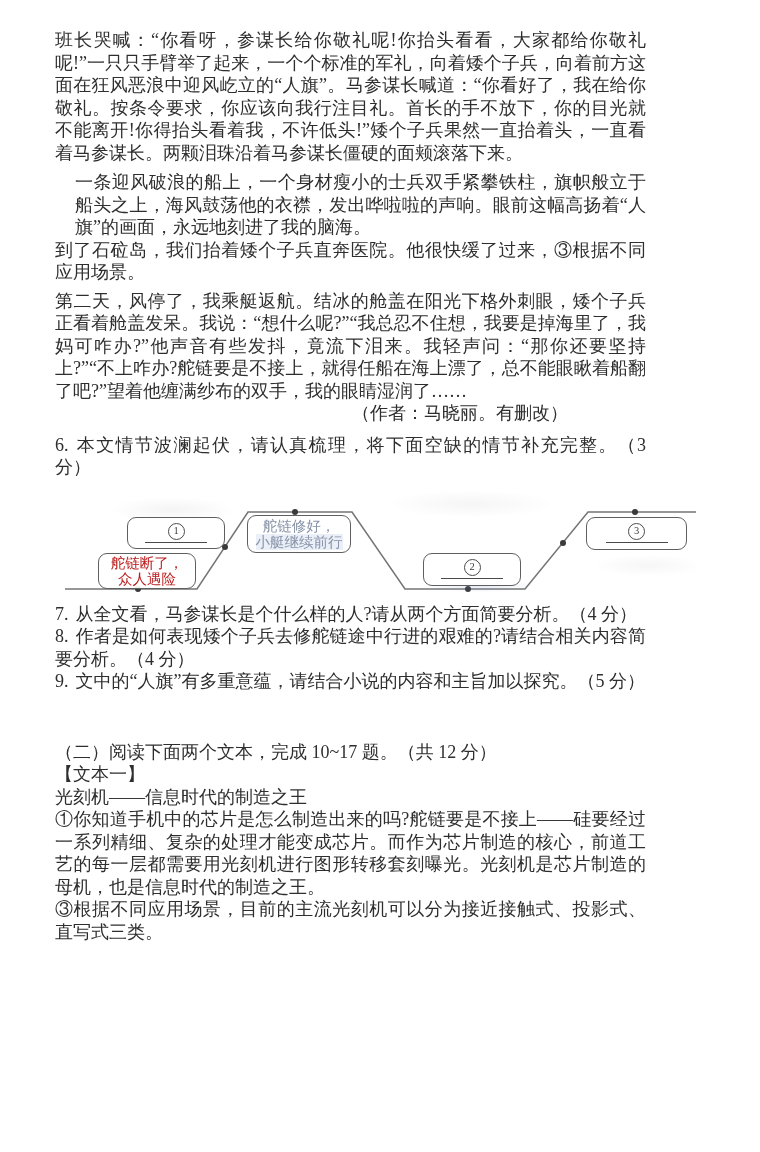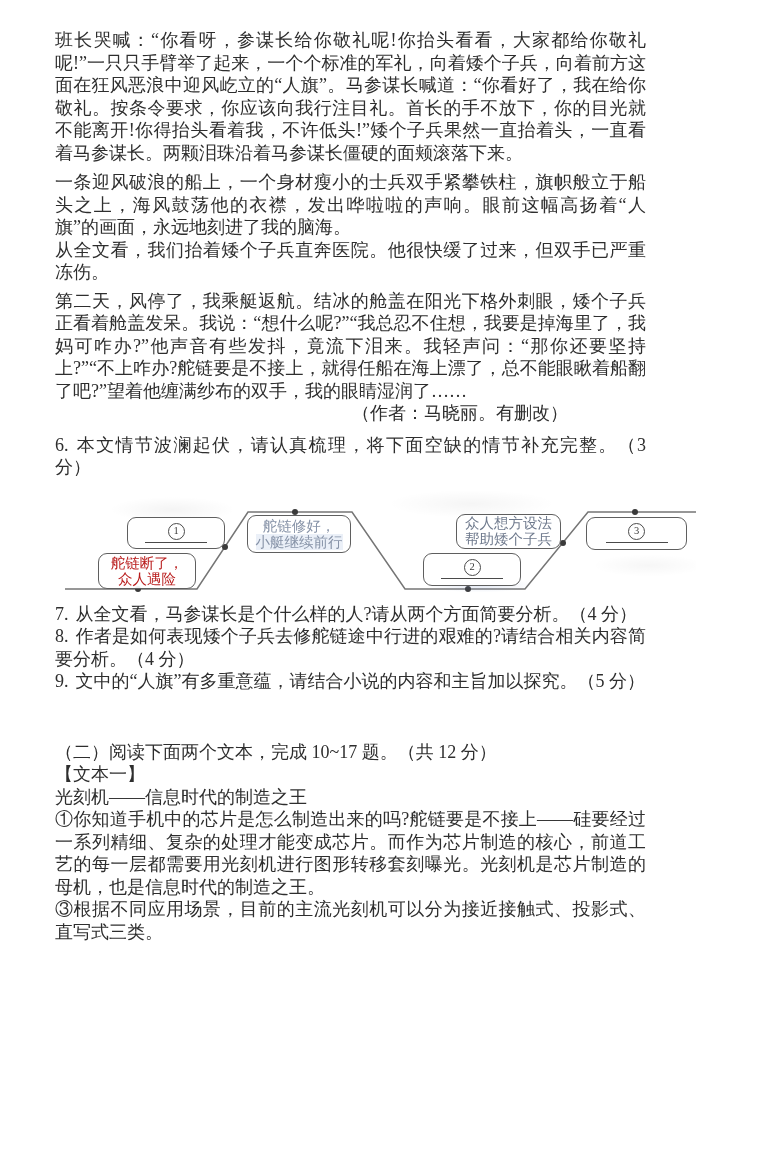--- a/index.html
+++ b/index.html
@@ -8,21 +8,21 @@
     width:696px;height:1152px;
     box-sizing:border-box;
     padding:29px 50px 0 55px;
     background:#ffffff;
     font-family:"Liberation Serif","DejaVu Serif",serif;
     font-size:18px;line-height:22.5px;
     color:#2e2e2e;
     overflow:hidden;
   }
   p{margin:0;text-align:justify;}
-  .p-gap7{margin-top:7px;}
+  .p-gap7{margin-top:7px;margin-left:20px;}
   .p-gap6{margin-top:6px;}
   .author{text-align:right;padding-right:78px;}
   .question{margin:0;}
   .q6{margin-top:9px;}
   .qnum{margin-right:7px;}
   .section-two{margin-top:48px;}
 
   
   .diagram{
     position:relative;
@@ -71,21 +71,21 @@
   .smear-a{left:360px;top:88px;width:140px;height:20px;}
   .smear-b{left:200px;top:52px;width:110px;height:18px;}
 </style>
 </head>
 <body>
 
 <div class="page">
 
   <p>班长哭喊：“你看呀，参谋长给你敬礼呢!你抬头看看，大家都给你敬礼呢!”一只只手臂举了起来，一个个标准的军礼，向着矮个子兵，向着前方这面在狂风恶浪中迎风屹立的“人旗”。马参谋长喊道：“你看好了，我在给你敬礼。按条令要求，你应该向我行注目礼。首长的手不放下，你的目光就不能离开!你得抬头看着我，不许低头!”矮个子兵果然一直抬着头，一直看着马参谋长。两颗泪珠沿着马参谋长僵硬的面颊滚落下来。</p>
   <p class="p-gap7">一条迎风破浪的船上，一个身材瘦小的士兵双手紧攀铁柱，旗帜般立于船头之上，海风鼓荡他的衣襟，发出哗啦啦的声响。眼前这幅高扬着“人旗”的画面，永远地刻进了我的脑海。</p>
-  <p>从全文看，我们抬着矮个子兵直奔医院。他很快缓了过来，但双手已严重冻伤。</p>
+  <p>到了石砬岛，我们抬着矮个子兵直奔医院。他很快缓了过来，③根据不同应用场景。</p>
   <p class="p-gap6">第二天，风停了，我乘艇返航。结冰的舱盖在阳光下格外刺眼，矮个子兵正看着舱盖发呆。我说：“想什么呢?”“我总忍不住想，我要是掉海里了，我妈可咋办?”他声音有些发抖，竟流下泪来。我轻声问：“那你还要坚持上?”“不上咋办?舵链要是不接上，就得任船在海上漂了，总不能眼瞅着船翻了吧?”望着他缠满纱布的双手，我的眼睛湿润了……</p>
   <p class="author">（作者：马晓丽。有删改）</p>
 
   <p class="question q6"><span class="qnum">6.</span><span>本文情节波澜起伏，请认真梳理，将下面空缺的情节补充完整。</span><span>（3 分）</span></p>
 
   <div class="diagram">
     <svg width="680" height="112" viewBox="0 0 680 112">
       <polyline points="15,102 147,102 198,25 302,25 355,102 475,102 538,25 668,25" fill="none" stroke="#757575" stroke-width="1.5"></polyline>
       <circle cx="88" cy="102" r="3" fill="#3a3a3a"></circle>
       <circle cx="175" cy="60" r="3" fill="#3a3a3a"></circle>
@@ -113,24 +113,20 @@
       <span class="ln">舵链修好，</span>
       <span class="ln smudge">小艇继续前行</span>
     </div>
 
     <div class="dbox bk2">
       <span class="blank-line">
           <span class="circ">2</span>
         </span>
     </div>
 
-    <div class="dbox ev3">
-      <span class="ln">众人想方设法</span>
-      <span class="ln">帮助矮个子兵</span>
-    </div>
 
     <div class="dbox bk3">
       <span class="blank-line">
           <span class="circ">3</span>
         </span>
     </div>
   </div>
 
   <p class="question"><span class="qnum">7.</span><span>从全文看，马参谋长是个什么样的人?请从两个方面简要分析。</span><span>（4 分）</span></p>
   <p class="question"><span class="qnum">8.</span><span>作者是如何表现矮个子兵去修舵链途中行进的艰难的?请结合相关内容简要分析。</span><span>（4 分）</span></p>

